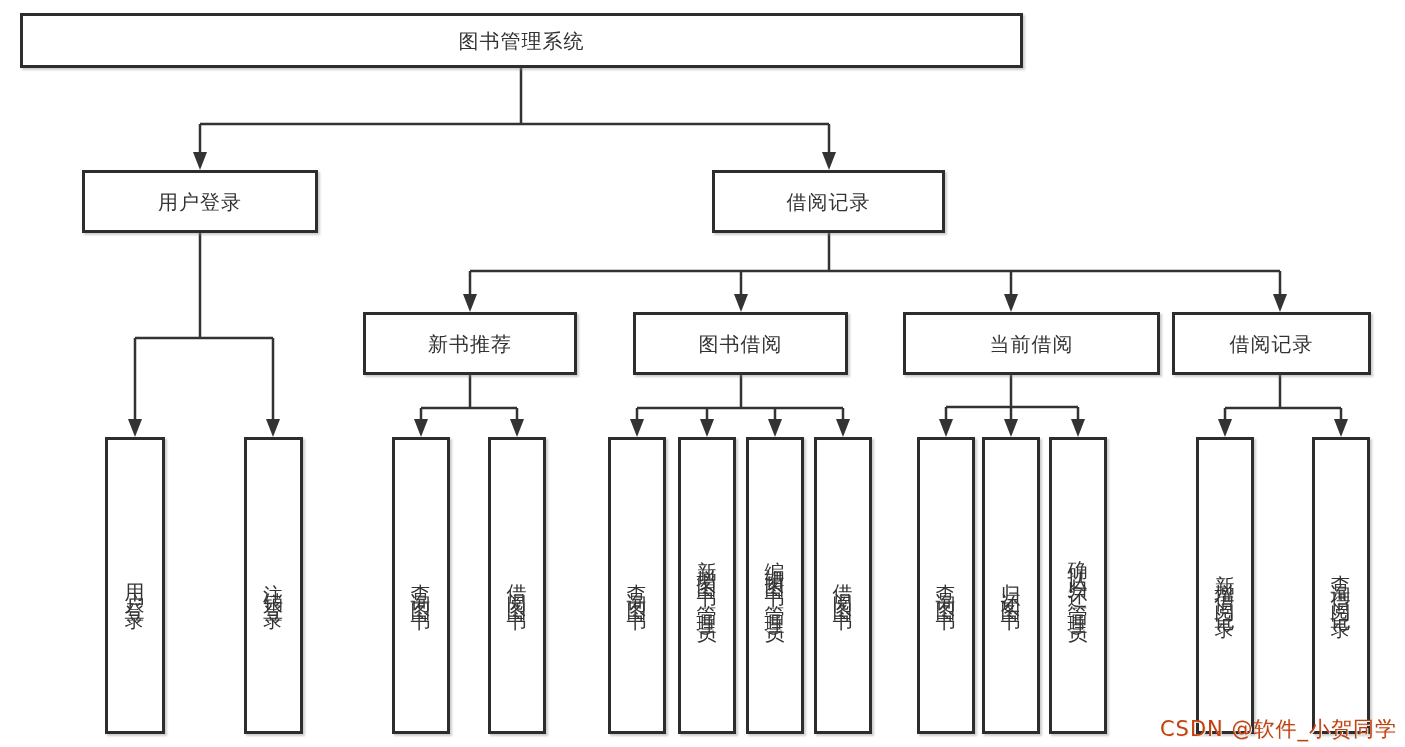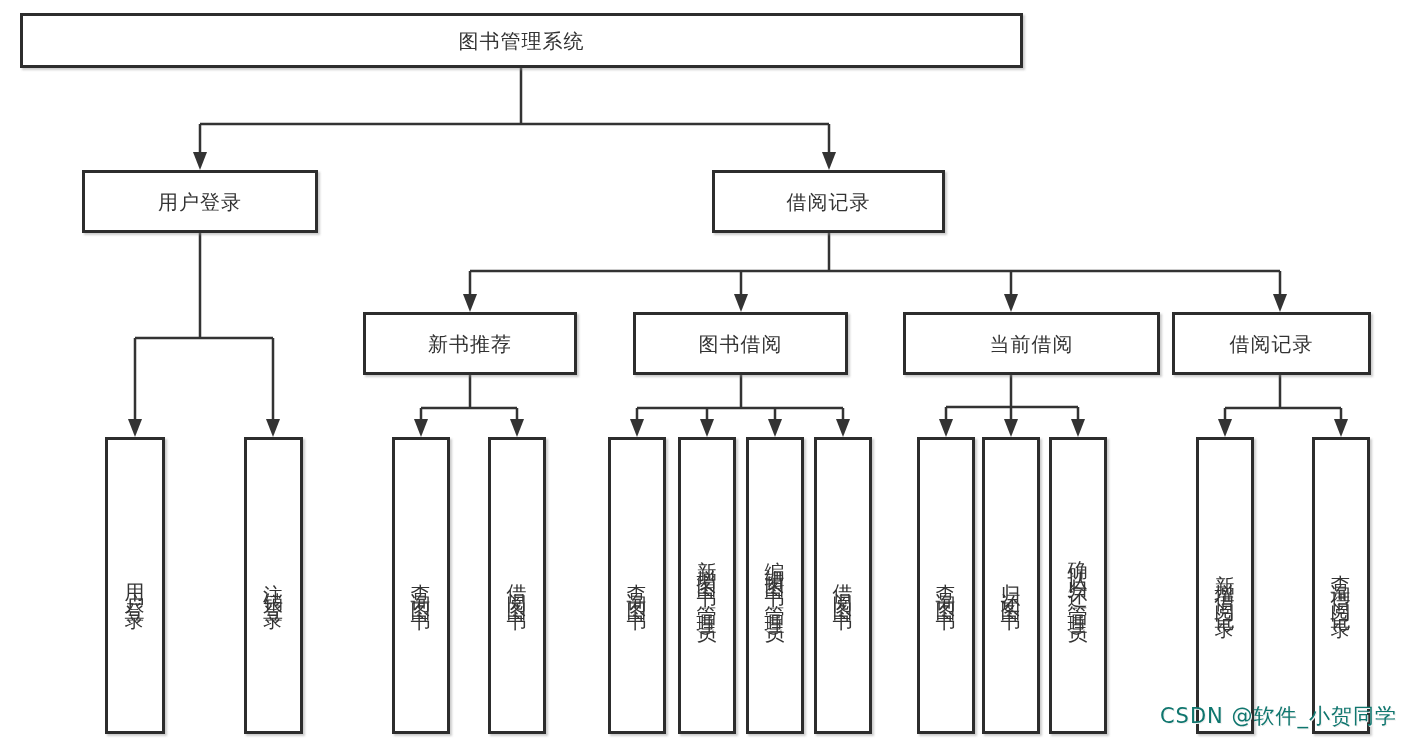--- a/index.html
+++ b/index.html
@@ -25,23 +25,23 @@
     line-height:1;
   }
   .node.h span{white-space:nowrap;letter-spacing:1px;}
   .node.v span{
     writing-mode:vertical-rl;
     letter-spacing:9px;
     white-space:nowrap;
   }
   .watermark{
     position:absolute;
-    right:8px;bottom:17px;
+    right:8px;bottom:4px;
     font-size:21px;
-    color:#0f766e;
+    color:#c2410c;
     text-shadow:1px 1px 0 #efefef;
     letter-spacing:1px;
     white-space:nowrap;
   }
 </style>
 </head>
 <body>
 
 <div class="canvas">
 

